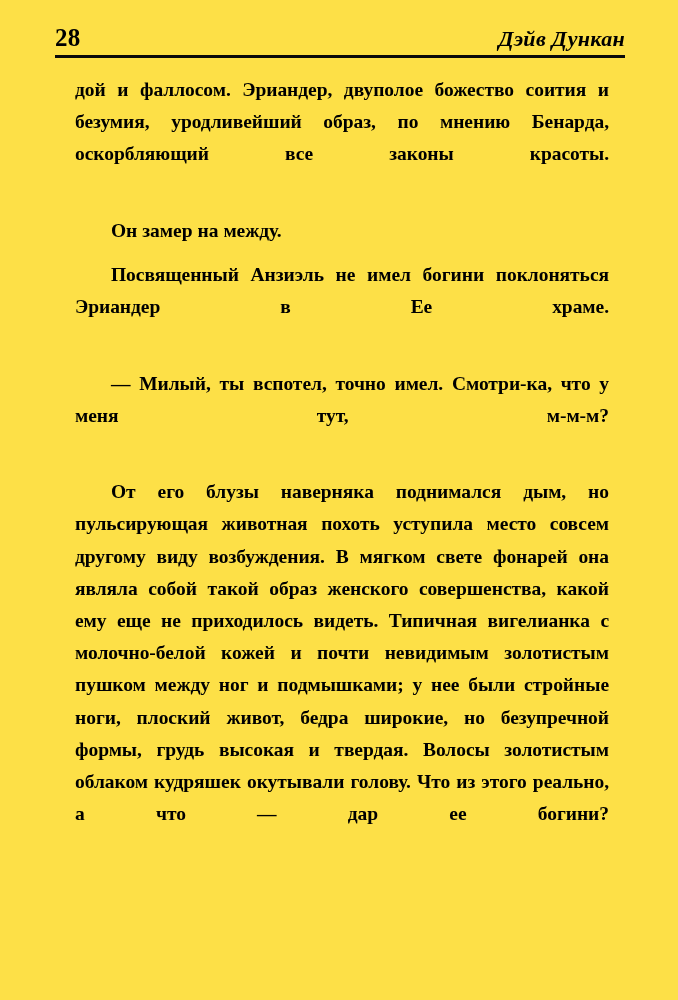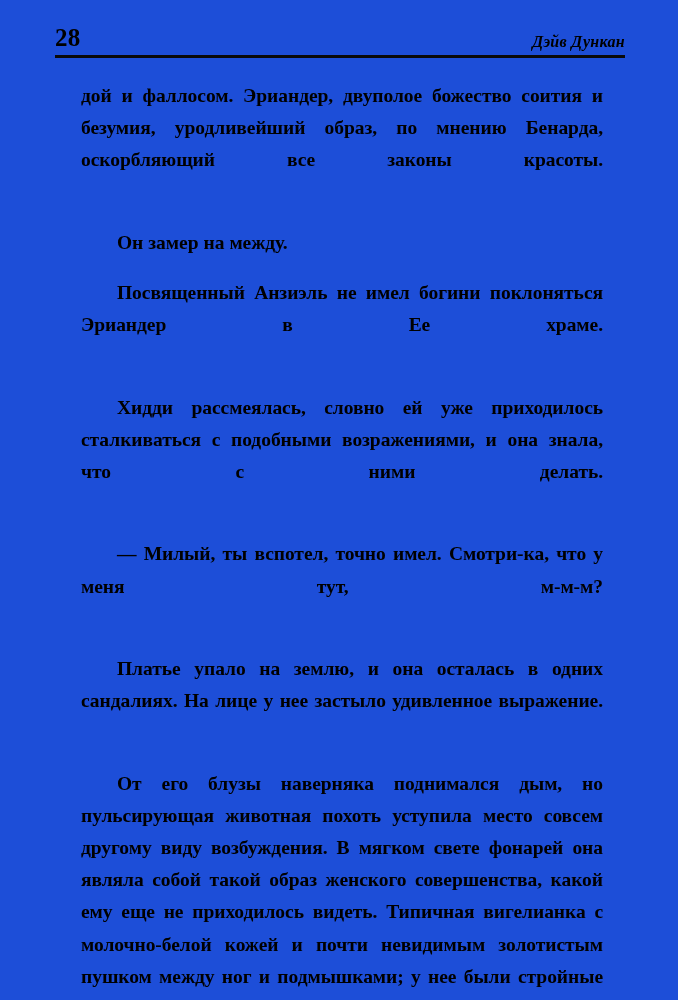--- a/index.html
+++ b/index.html
@@ -6,21 +6,21 @@
   html, body {
     margin: 0;
     padding: 0;
     background: #ffffff;
   }
 
   .page {
     position: relative;
     width: 678px;
     height: 1000px;
-    background: #1d4ed8;
+    background: #fde047;
     margin: 0 auto;
     overflow: hidden;
     font-family: "Liberation Serif", "DejaVu Serif", serif;
     color: #000000;
     -webkit-font-smoothing: none;
   }
 
   
   .running-head {
     position: absolute;
@@ -34,21 +34,21 @@
   }
 
   .folio {
     font-size: 25px;
     font-weight: bold;
     line-height: 1;
     letter-spacing: 0.2px;
   }
 
   .author-name {
-    font-size: 16px;
+    font-size: 22px;
     font-weight: bold;
     font-style: italic;
     line-height: 1;
     letter-spacing: 0.3px;
   }
 
   .head-rule {
     position: absolute;
     left: 55px;
     right: 53px;
@@ -59,21 +59,21 @@
 
   
   .textblock {
     position: absolute;
     left: 63px;
     top: 62px;
     width: 558px;
   }
 
   .para {
-    margin: 18px;
+    margin: 12px;
     font-size: 19.5px;
     line-height: 32.2px;
     text-align: justify;
     text-justify: inter-word;
     font-weight: bold;
     letter-spacing: -0.05px;
     word-spacing: 0.2px;
     hyphens: manual;
   }
 
@@ -111,22 +111,20 @@
 
   <div class="textblock">
 
     <p class="para flush">дой и фаллосом. Эриандер, двуполое божество соития и безумия, уродливейший образ, по мнению Бенарда, оскорбляющий все законы красоты.</p>
 
     <p class="para indent nostretch">Он замер на между.</p>
 
 
     <p class="para indent">Посвященный Анзиэль не имел богини поклоняться Эриандер в Ее храме.</p>
 
-    <p class="para indent">Хидди рассмеялась, словно ей уже приходилось сталкиваться с подобными возражениями, и она знала, что с ними делать.</p>
 
     <p class="para indent">— Милый, ты вспотел, точно имел. Смотри-ка, что у меня тут, м-м-м?</p>
 
-    <p class="para indent">Платье упало на землю, и она осталась в одних сандалиях. На лице у нее застыло удивленное выражение.</p>
 
     <p class="para indent">От его блузы наверняка поднимался дым, но пульсирующая животная похоть уступила место совсем другому виду возбуждения. В мягком свете фонарей она являла собой такой образ женского совершенства, какой ему еще не приходилось видеть. Типичная вигелианка с молочно-белой кожей и почти невидимым золотистым пушком между ног и подмышками; у нее были стройные ноги, плоский живот, бедра широкие, но безупречной формы, грудь высокая и твердая. Волосы золотистым облаком кудряшек окутывали голову. Что из этого реально, а что — дар ее богини?</p>
 
   </div>
 </div>
 
 </body></html>

